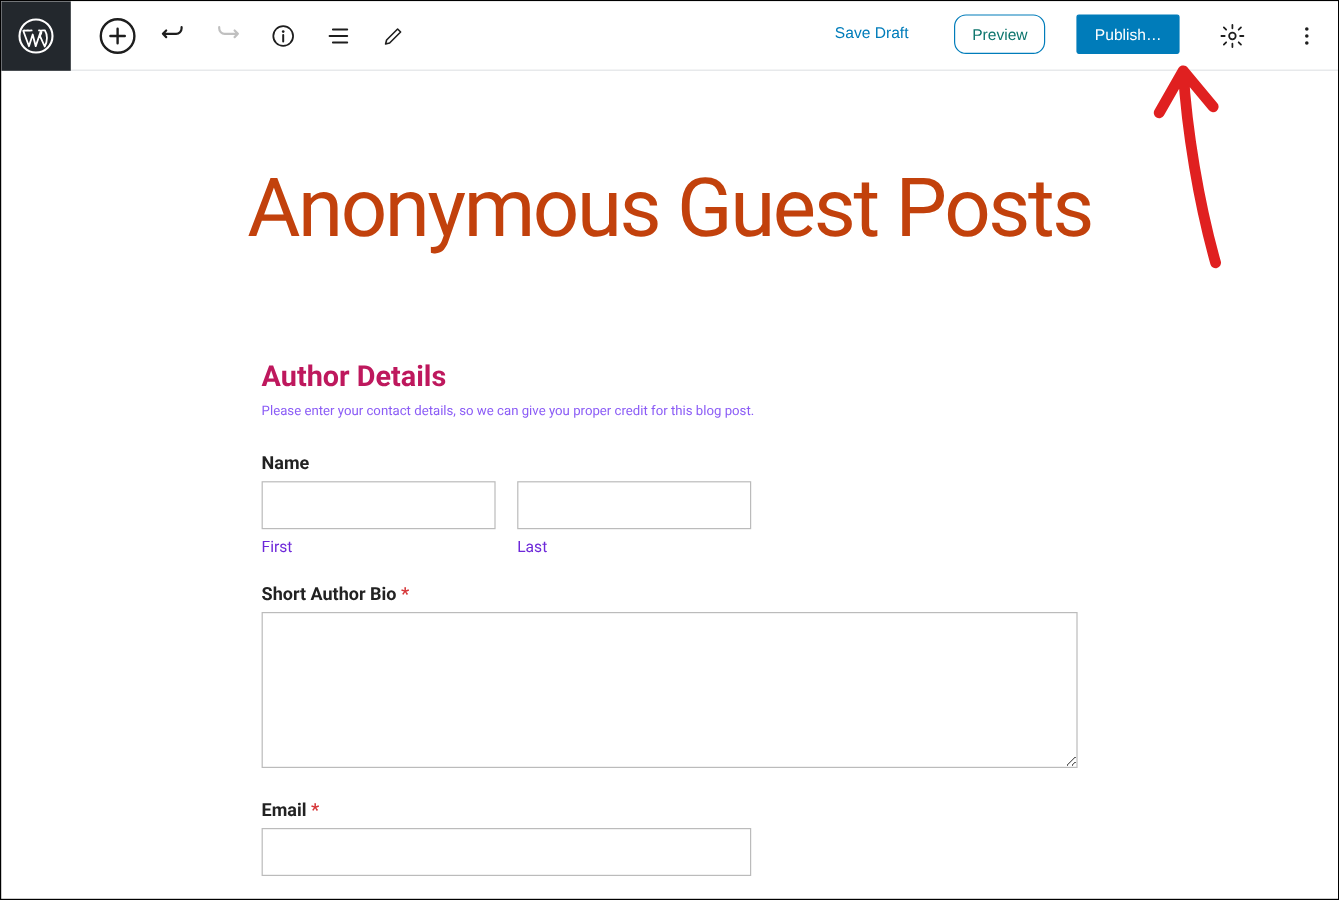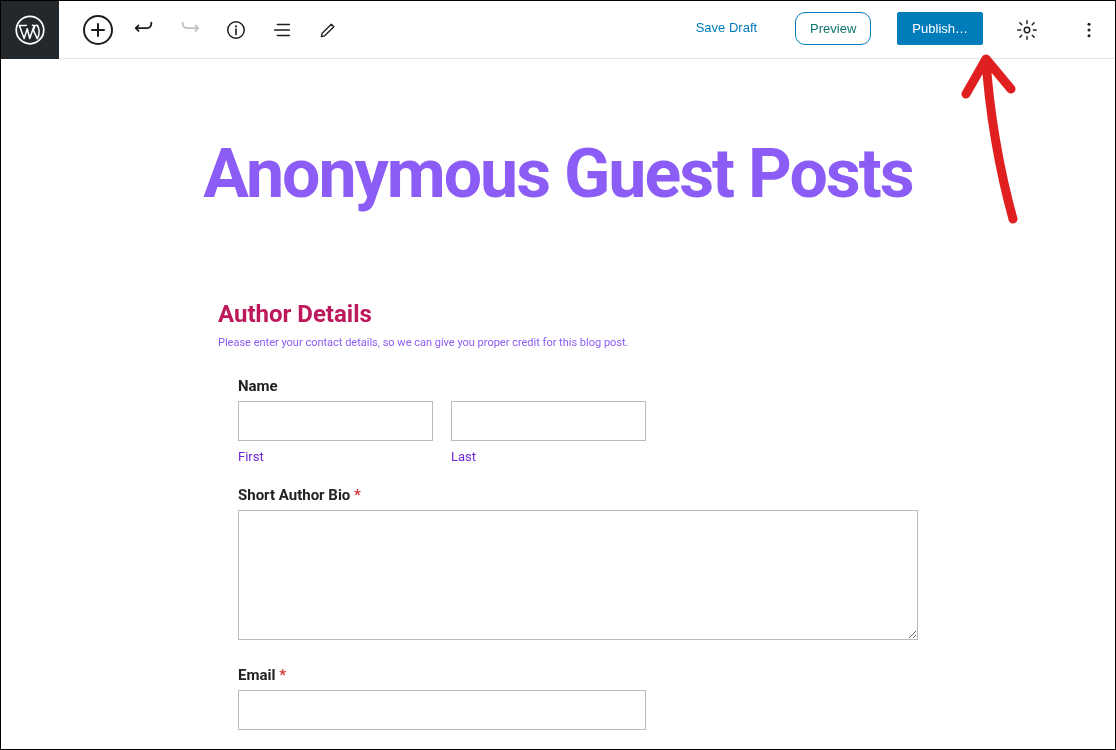--- a/index.html
+++ b/index.html
@@ -48,38 +48,38 @@
     border: 1px solid #007cba; background: #007cba; color: #fff;
     padding: 8px 14px; font-size: 13px; border-radius: 2px; cursor: pointer;
   }
 
   .editor {
     padding-top: 80px;
     display: flex; flex-direction: column; align-items: center;
   }
   .post-title {
     font-size: 68px;
-    font-weight: 700;
-    color: #8b5cf6;
+    font-weight: 400;
+    color: #c2410c;
     letter-spacing: -2px;
     text-align: center;
     line-height: 1.05;
   }
   .form-area {
     width: 680px;
     margin-top: 90px;
   }
   .section-heading {
     font-size: 24px; font-weight: 700; color: #be185d;
     margin-bottom: 8px;
   }
   .section-desc {
     font-size: 11px; color: #8b5cf6; margin-bottom: 28px;
   }
-  .field { margin-bottom: 22px; margin-left: 20px; }
+  .field { margin-bottom: 22px; }
   .field-label { font-size: 15px; font-weight: 700; color: #222; display: block; margin-bottom: 6px; }
   .req { color: #d63638; }
   .name-row { display: flex; gap: 18px; }
   .name-col { display: flex; flex-direction: column; }
   .text-input {
     width: 195px; height: 40px;
     border: 1px solid #bbb; background: #fff;
     font-size: 14px; padding: 6px 10px;
   }
   .sublabel { font-size: 13px; color: #6d28d9; margin-top: 8px; }

